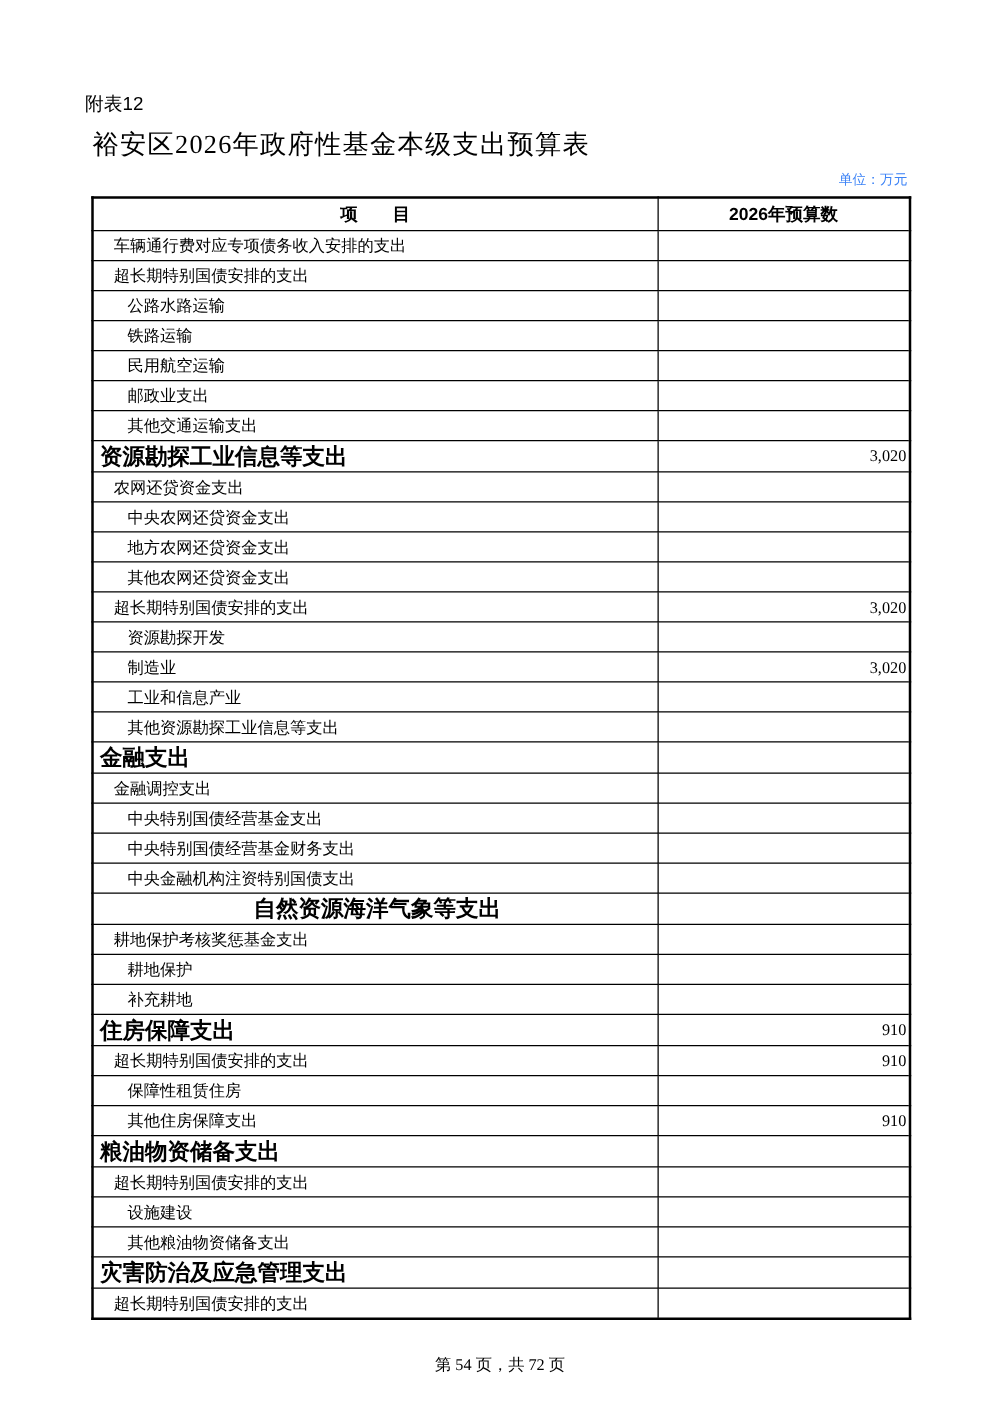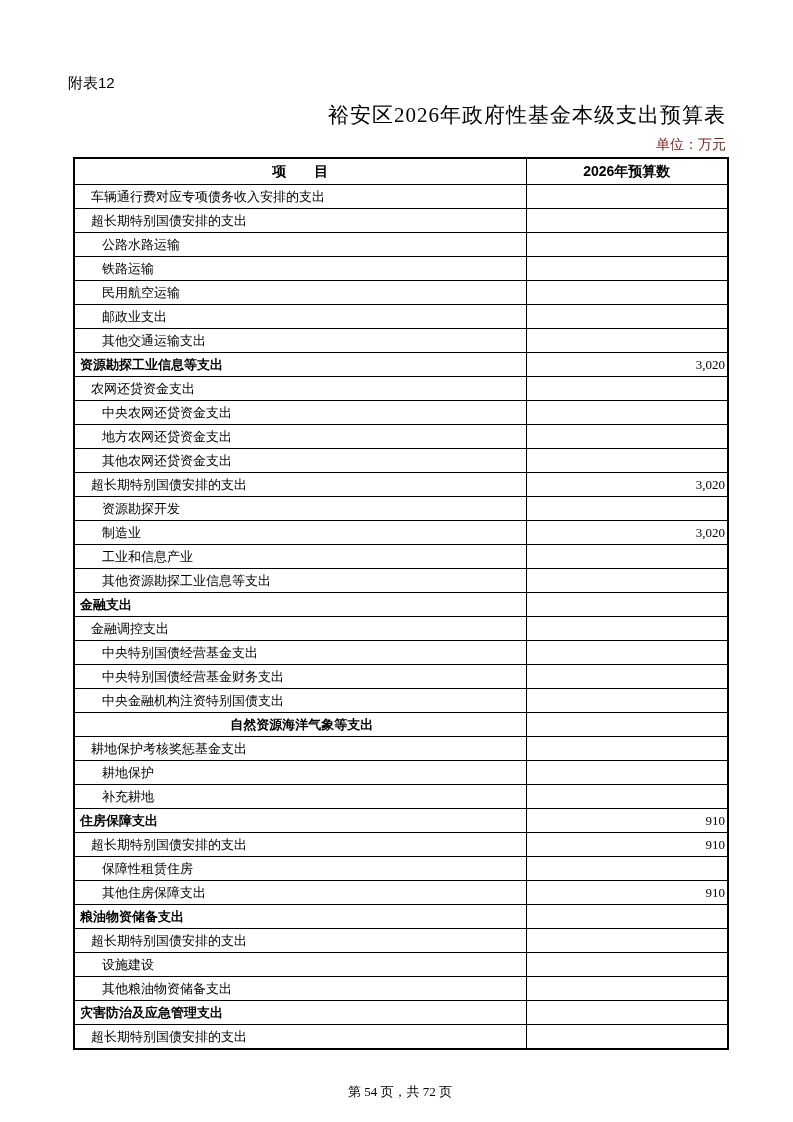--- a/index.html
+++ b/index.html
@@ -22,35 +22,35 @@
     top: 74px;
     font-family: "Liberation Sans", sans-serif;
     font-size: 15px;
     color: #000;
   }
   .doc-title {
     position: absolute;
     left: 74px;
     top: 101px;
     width: 652px;
-    text-align: right;
+    text-align: left;
     font-size: 21px;
     letter-spacing: 1px;
     font-weight: 400;
     color: #000;
     white-space: nowrap;
   }
   .unit-label {
     position: absolute;
     top: 136px;
     left: 74px;
     width: 652px;
     text-align: right;
-    font-size: 14px;
-    color: #7f1d1d;
+    font-size: 11px;
+    color: #3b82f6;
   }
   table.budget-table {
     position: absolute;
     left: 73px;
     top: 157px;
     width: 654px;
     border-collapse: collapse;
     table-layout: fixed;
     border: 2px solid #000;
   }
@@ -72,21 +72,21 @@
     font-size: 13px;
     vertical-align: middle;
     padding: 0 2px;
     overflow: hidden;
     white-space: nowrap;
   }
   td.cell-label { text-align: left; }
   td.cell-label.bold {
     font-family: "Liberation Sans", sans-serif;
     font-weight: 700;
-    font-size: 13px;
+    font-size: 18px;
   }
   td.cell-value {
     text-align: right;
     padding-right: 3px;
   }
   .page-footer {
     position: absolute;
     left: 74px;
     top: 1083px;
     width: 652px;

